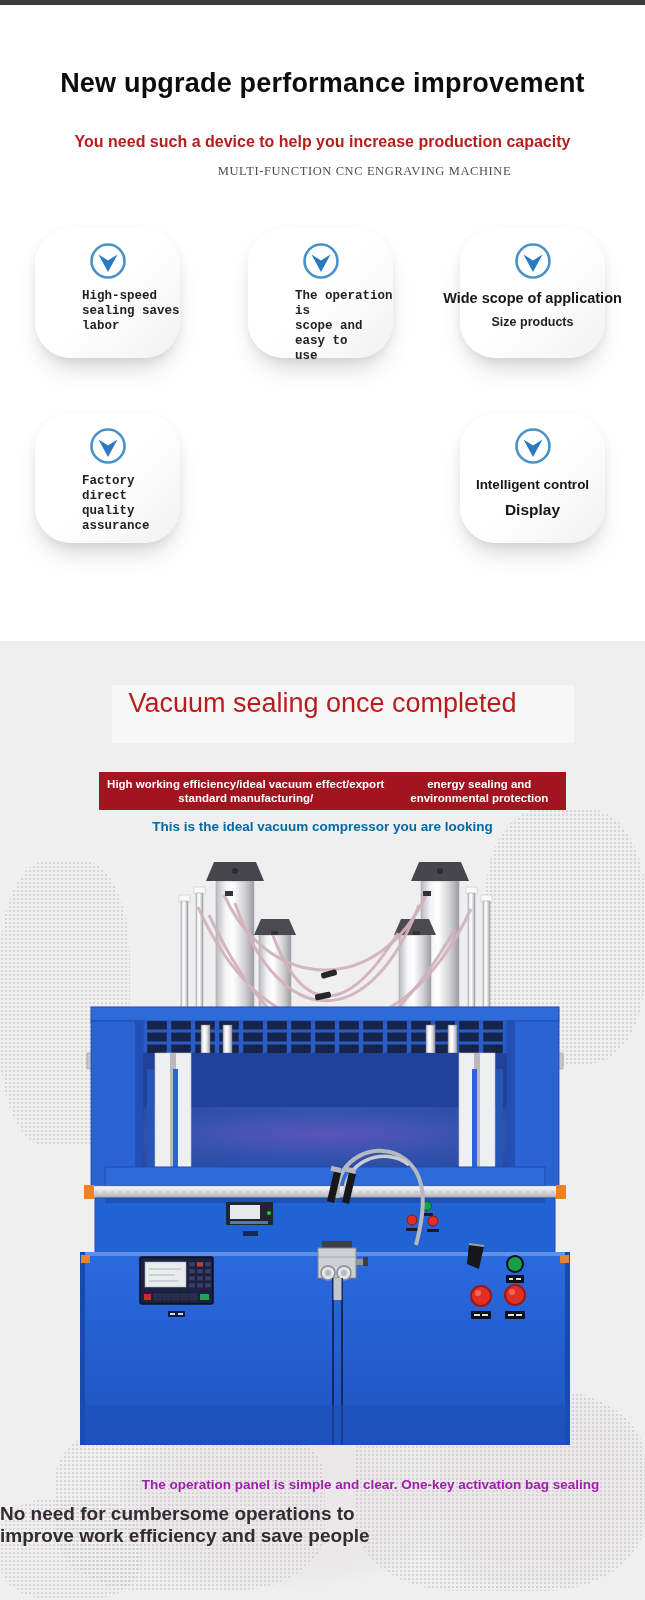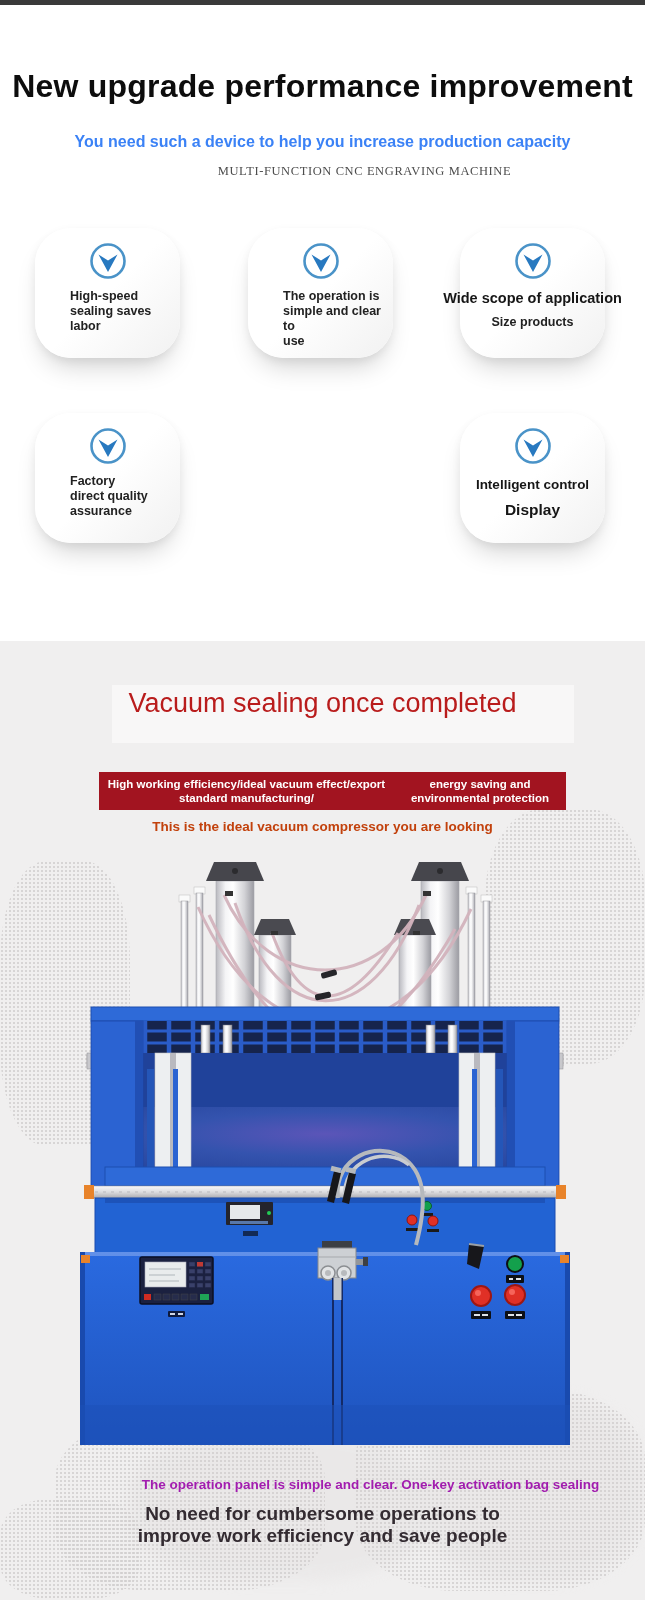--- a/index.html
+++ b/index.html
@@ -1,60 +1,60 @@
 <!DOCTYPE html>
 <html style="--top-bar: #3a3a3a; --page-bg: #ffffff; --section-bg: #f0efef; --banner-bg: #a21420; --banner-text: #ffffff; --icon-ring: #4a93c8; --icon-arrow: #2879c0; --machine-blue: #2565d8; --tube-pink: #d2b2bc; --btn-green: #13a04c; --btn-red: #e03026; --clip-orange: #e8832a;"><head>
 <meta charset="utf-8">
 <style>
   html,body{margin:0;padding:0;background:#888;}
   #canvas{position:relative;width:645px;height:1600px;margin:0 auto;background:var(--page-bg,#fff);
           overflow:hidden;font-family:"Liberation Sans",sans-serif;}
   .topbar{position:absolute;left:0;top:0;width:645px;height:5px;background:var(--top-bar,#3a3a3a);}
 
   
-  .h1{position:absolute;left:0;top:68px;width:645px;text-align:center;font-size:32px;font-weight:bold;
+  .h1{position:absolute;left:0;top:68px;width:645px;text-align:center;font-size:27px;font-weight:bold;
       color:#0d0d0d;letter-spacing:.2px;}
-  .h2{position:absolute;left:0;top:133px;width:645px;text-align:center;font-size:16px;font-weight:bold;color:#3b82f6;}
+  .h2{position:absolute;left:0;top:133px;width:645px;text-align:center;font-size:16px;font-weight:bold;color:#b91c1c;}
   .tagline{position:absolute;left:0;top:164px;width:645px;text-align:center;font-size:12.5px;
       font-family:"Liberation Serif",serif;color:#4d4d4d;letter-spacing:.6px;padding-left:42px;}
 
   .card{position:absolute;width:145px;height:130px;border-radius:36px;
         background:linear-gradient(135deg,#ffffff 50%,#f1f1f1 100%);
         box-shadow:0 16px 26px -8px rgba(0,0,0,.18),0 3px 10px rgba(0,0,0,.06);}
   .c1{left:35px;top:228px}.c2{left:248px;top:228px}.c3{left:460px;top:228px}
   .c4{left:35px;top:413px}.c5{left:248px;top:413px}.c6{left:460px;top:413px}
   .fi{display:block;margin:13px auto 0;width:40px;height:40px;}
   .fi circle{fill:none;stroke:var(--icon-ring,#4a93c8);stroke-width:2.6px;}
   .fi path{fill:var(--icon-arrow,#2879c0);}
-  .ftext{margin-top:8px;padding-left:35px;font-size:12.5px;font-weight:bold;line-height:15px;color:#222;}
+  .ftext{margin-top:8px;padding-left:47px;font-size:12.5px;font-weight:bold;line-height:15px;color:#222;font-family:Liberation Mono, monospace;}
   .ftitle{position:absolute;left:50%;transform:translateX(-50%);top:62px;width:250px;text-align:center;
           font-weight:bold;font-size:14.5px;color:#161616;white-space:nowrap;}
   .fsub{position:absolute;left:50%;transform:translateX(-50%);top:87px;width:250px;text-align:center;
         font-weight:bold;font-size:12.5px;color:#222;}
   .c6 .ftitle{font-size:13.5px;top:64px}
   .c6 .fsub{font-size:15.5px;top:88px;color:#161616;}
 
   
   .graybg{position:absolute;left:0;top:641px;width:645px;height:959px;background:var(--section-bg,#f0efef);}
   .blob{position:absolute;z-index:0;}
   .sil{background:#e7e5e5;border-radius:42%;filter:blur(7px);opacity:.6;}
   .dots{background-image:radial-gradient(#d2cfcf 1.1px,transparent 1.3px);background-size:4px 4px;
         border-radius:35%;opacity:.8;}
   .titleband{position:absolute;left:112px;top:44px;width:462px;height:58px;background:rgba(255,255,255,.5);z-index:1;}
   .vh{position:absolute;left:0;top:47px;width:645px;text-align:center;font-size:27px;font-weight:normal;
       color:#b91c1c;z-index:2;}
   .banner{position:absolute;left:99px;top:131px;width:467px;height:38px;background:var(--banner-bg,#a21420);
       color:var(--banner-text,#fff);display:flex;flex-direction:row;align-items:center;justify-content:center;
       font-size:11.5px;font-weight:bold;line-height:14.5px;text-align:center;z-index:2;}
   .lead{position:absolute;left:0;top:178px;width:645px;text-align:center;font-size:13.5px;font-weight:bold;
-      color:#c2410c;z-index:2;}
+      color:#0369a1;z-index:2;}
   .machine{position:absolute;left:75px;top:204px;width:500px;height:600px;z-index:2;}
   .caption{position:absolute;left:0;top:836px;width:645px;text-align:center;font-size:13.5px;font-weight:bold;
       color:#a21caf;z-index:2;padding-left:48px;}
-  .closing{position:absolute;left:0;top:862px;width:645px;text-align:center;font-size:19px;font-weight:bold;
+  .closing{position:absolute;left:0;top:862px;width:645px;font-size:19px;font-weight:bold;
       line-height:22px;color:#332b31;z-index:2;}
   .tube{stroke:var(--tube-pink,#d2b2bc);stroke-width:3;fill:none;opacity:.95;}
 </style>
 </head>
 <body>
 
 <div id="canvas">
   <div class="topbar"></div>
 
   <div class="h1">New upgrade performance improvement</div>
@@ -72,21 +72,21 @@
       <div>labor</div>
     </div>
   </div>
   <div class="card c2">
     <svg class="fi" viewBox="0 0 40 40">
       <circle cx="20" cy="20" r="16.5"></circle>
         <path d="M10.5,13.5 L20,31 L29.5,13.5 L20,19.5 Z"></path>
       </svg>
     <div class="ftext">
       <div>The operation is</div>
-      <div>simple and clear to</div>
+      <div>scope and easy to</div>
       <div>use</div>
     </div>
   </div>
   <div class="card c3">
     <svg class="fi" viewBox="0 0 40 40">
       <circle cx="20" cy="20" r="16.5"></circle>
         <path d="M10.5,13.5 L20,31 L29.5,13.5 L20,19.5 Z"></path>
       </svg>
     <div class="ftitle">Wide scope of application</div>
     <div class="fsub">Size products</div>
@@ -119,21 +119,21 @@
     <div class="blob dots" style="left:0;top:220px;width:130px;height:285px;"></div>
     <div class="blob dots" style="left:55px;top:778px;width:270px;height:172px;"></div>
     <div class="blob dots" style="left:355px;top:748px;width:290px;height:202px;"></div>
     <div class="blob dots" style="left:0;top:858px;width:140px;height:100px;"></div>
 
     <div class="titleband"></div>
     <div class="vh">Vacuum sealing once completed</div>
 
     <div class="banner">
       <div>High working efficiency/ideal vacuum effect/export standard manufacturing/</div>
-      <div>energy saving and environmental protection</div>
+      <div>energy sealing and environmental protection</div>
     </div>
 
     <div class="lead">This is the ideal vacuum compressor you are looking</div>
 
     <svg class="machine" viewBox="0 0 500 600">
       <defs>
         <linearGradient id="cyl" x1="0" y1="0" x2="1" y2="0">
           <stop offset="0" stop-color="#b9b9bf"></stop>
             <stop offset="0.25" stop-color="#f4f4f6"></stop>
           <stop offset="0.45" stop-color="#ffffff"></stop>

